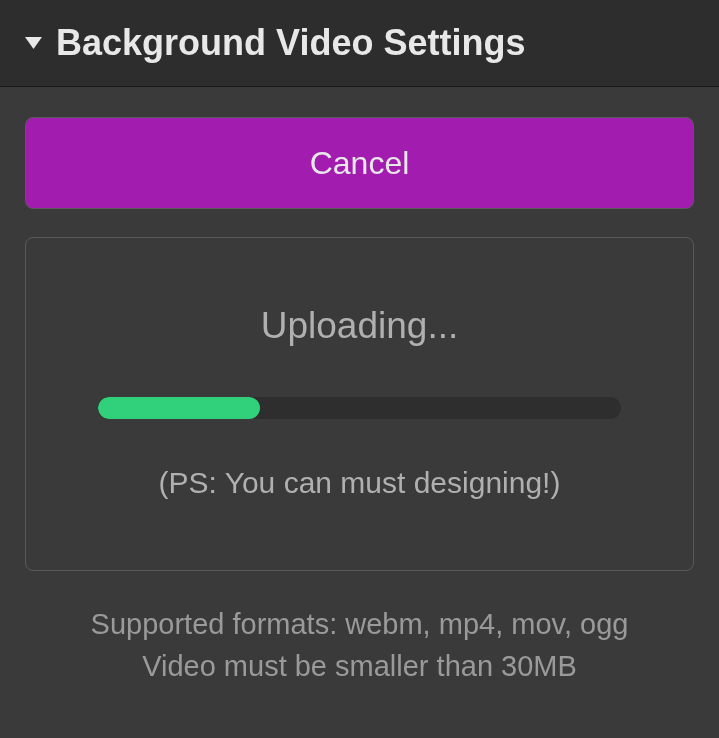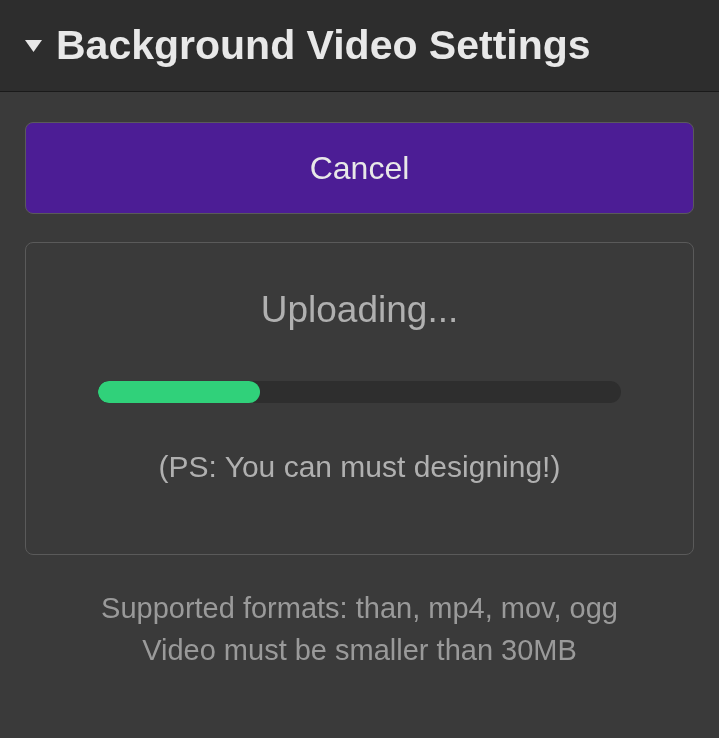--- a/index.html
+++ b/index.html
@@ -28,47 +28,47 @@
     .triangle-icon {
       display: inline-block;
     }
     
     .triangle-icon svg {
       display: block;
     }
     
     .panel-title {
       color: #e8e8e8;
-      font-size: 41px;
+      font-size: 36px;
       font-weight: bold;
     }
     
     .content-area {
       padding: 30px 25px 0 25px;
     }
     
     .cancel-button {
       width: 100%;
       height: 92px;
-      background-color: #4c1d95;
+      background-color: #a21caf;
       border: 1px solid #5a5a5a;
       border-radius: 8px;
       color: #e8e8e8;
       font-size: 32px;
       font-weight: 400;
       cursor: pointer;
       font-family: inherit;
     }
     
     .upload-box {
       margin-top: 28px;
       border: 1px solid #5a5a5a;
       border-radius: 8px;
       background-color: #3a3a3a;
-      padding: 46px 72px 70px 72px;
+      padding: 67px 72px 70px 72px;
       display: flex;
       flex-direction: column;
       align-items: center;
     }
     
     .uploading-label {
       color: #b0b0b0;
       font-size: 37px;
       font-weight: 400;
       margin-bottom: 50px;
@@ -121,16 +121,16 @@
   
   <div class="upload-box">
     <div class="uploading-label">Uploading...</div>
     <div class="progress-bar">
       <div class="progress-fill" style="width:31%;background-color:#30d17a;"></div>
     </div>
     <div class="uploading-note">(PS: You can must designing!)</div>
   </div>
   
   <div class="formats-info">
-    <div>Supported formats: than, mp4, mov, ogg</div>
+    <div>Supported formats: webm, mp4, mov, ogg</div>
     <div>Video must be smaller than 30MB</div>
   </div>
 </div>
 
 </body></html>

